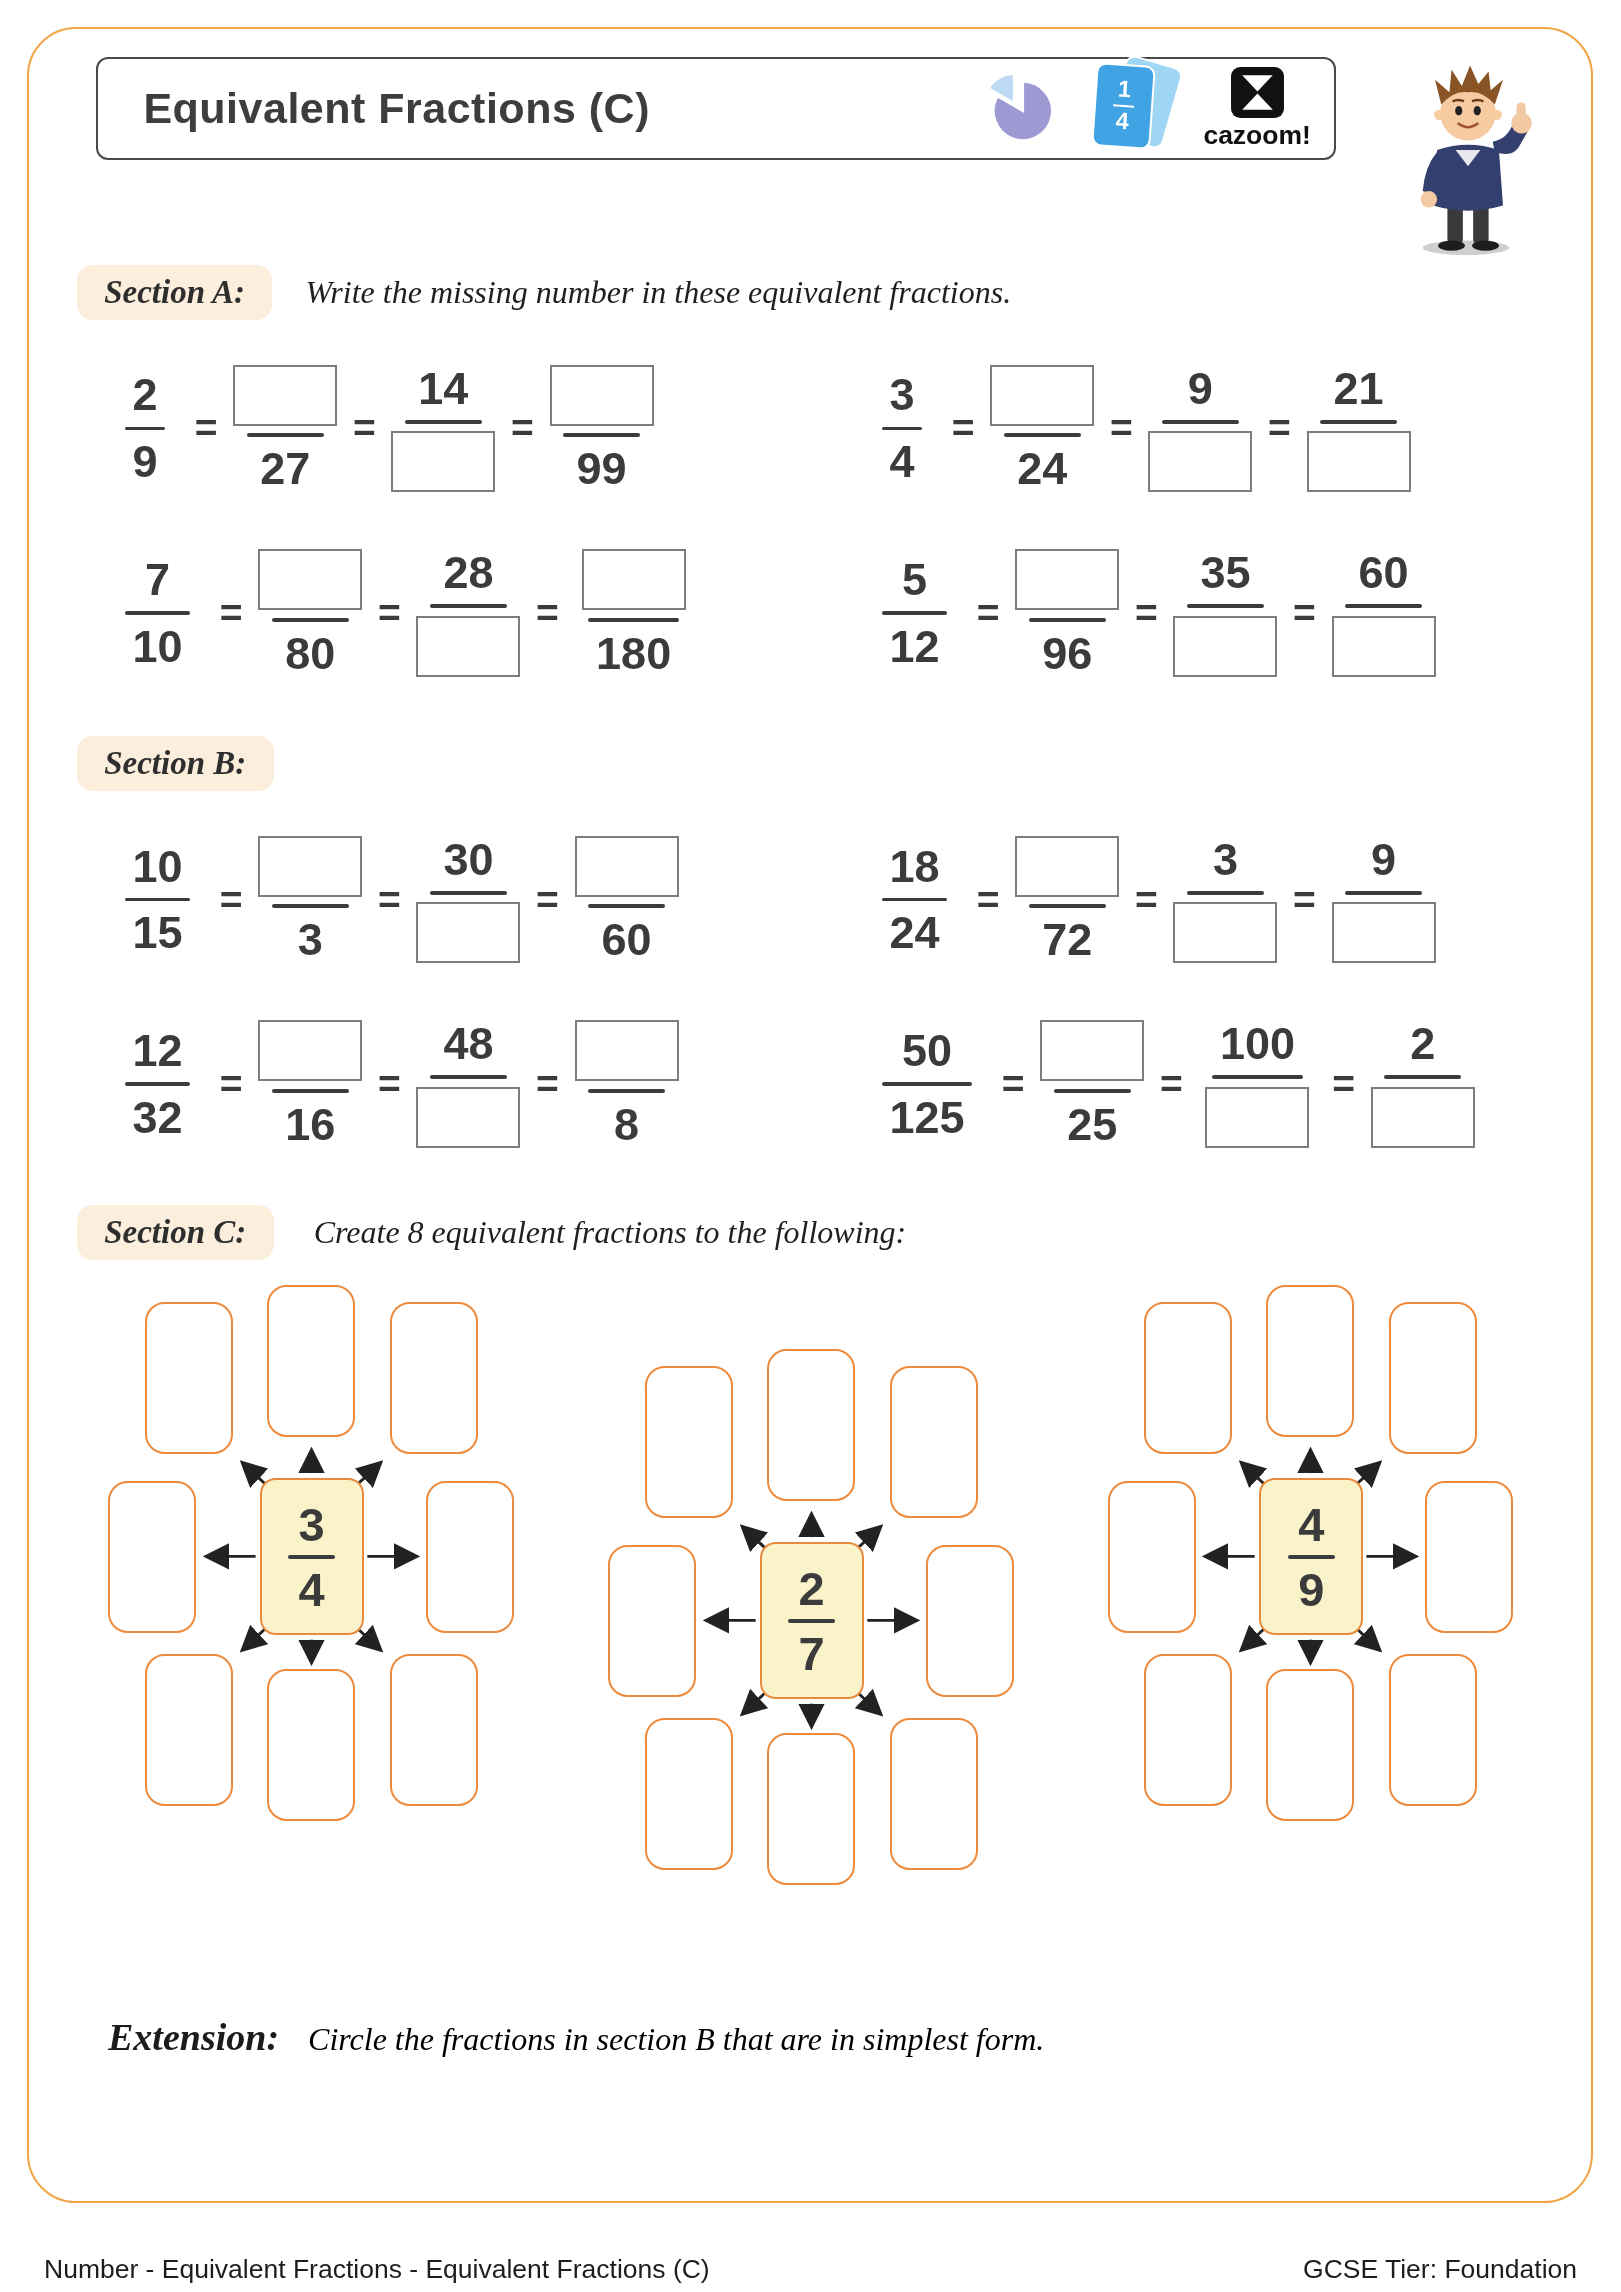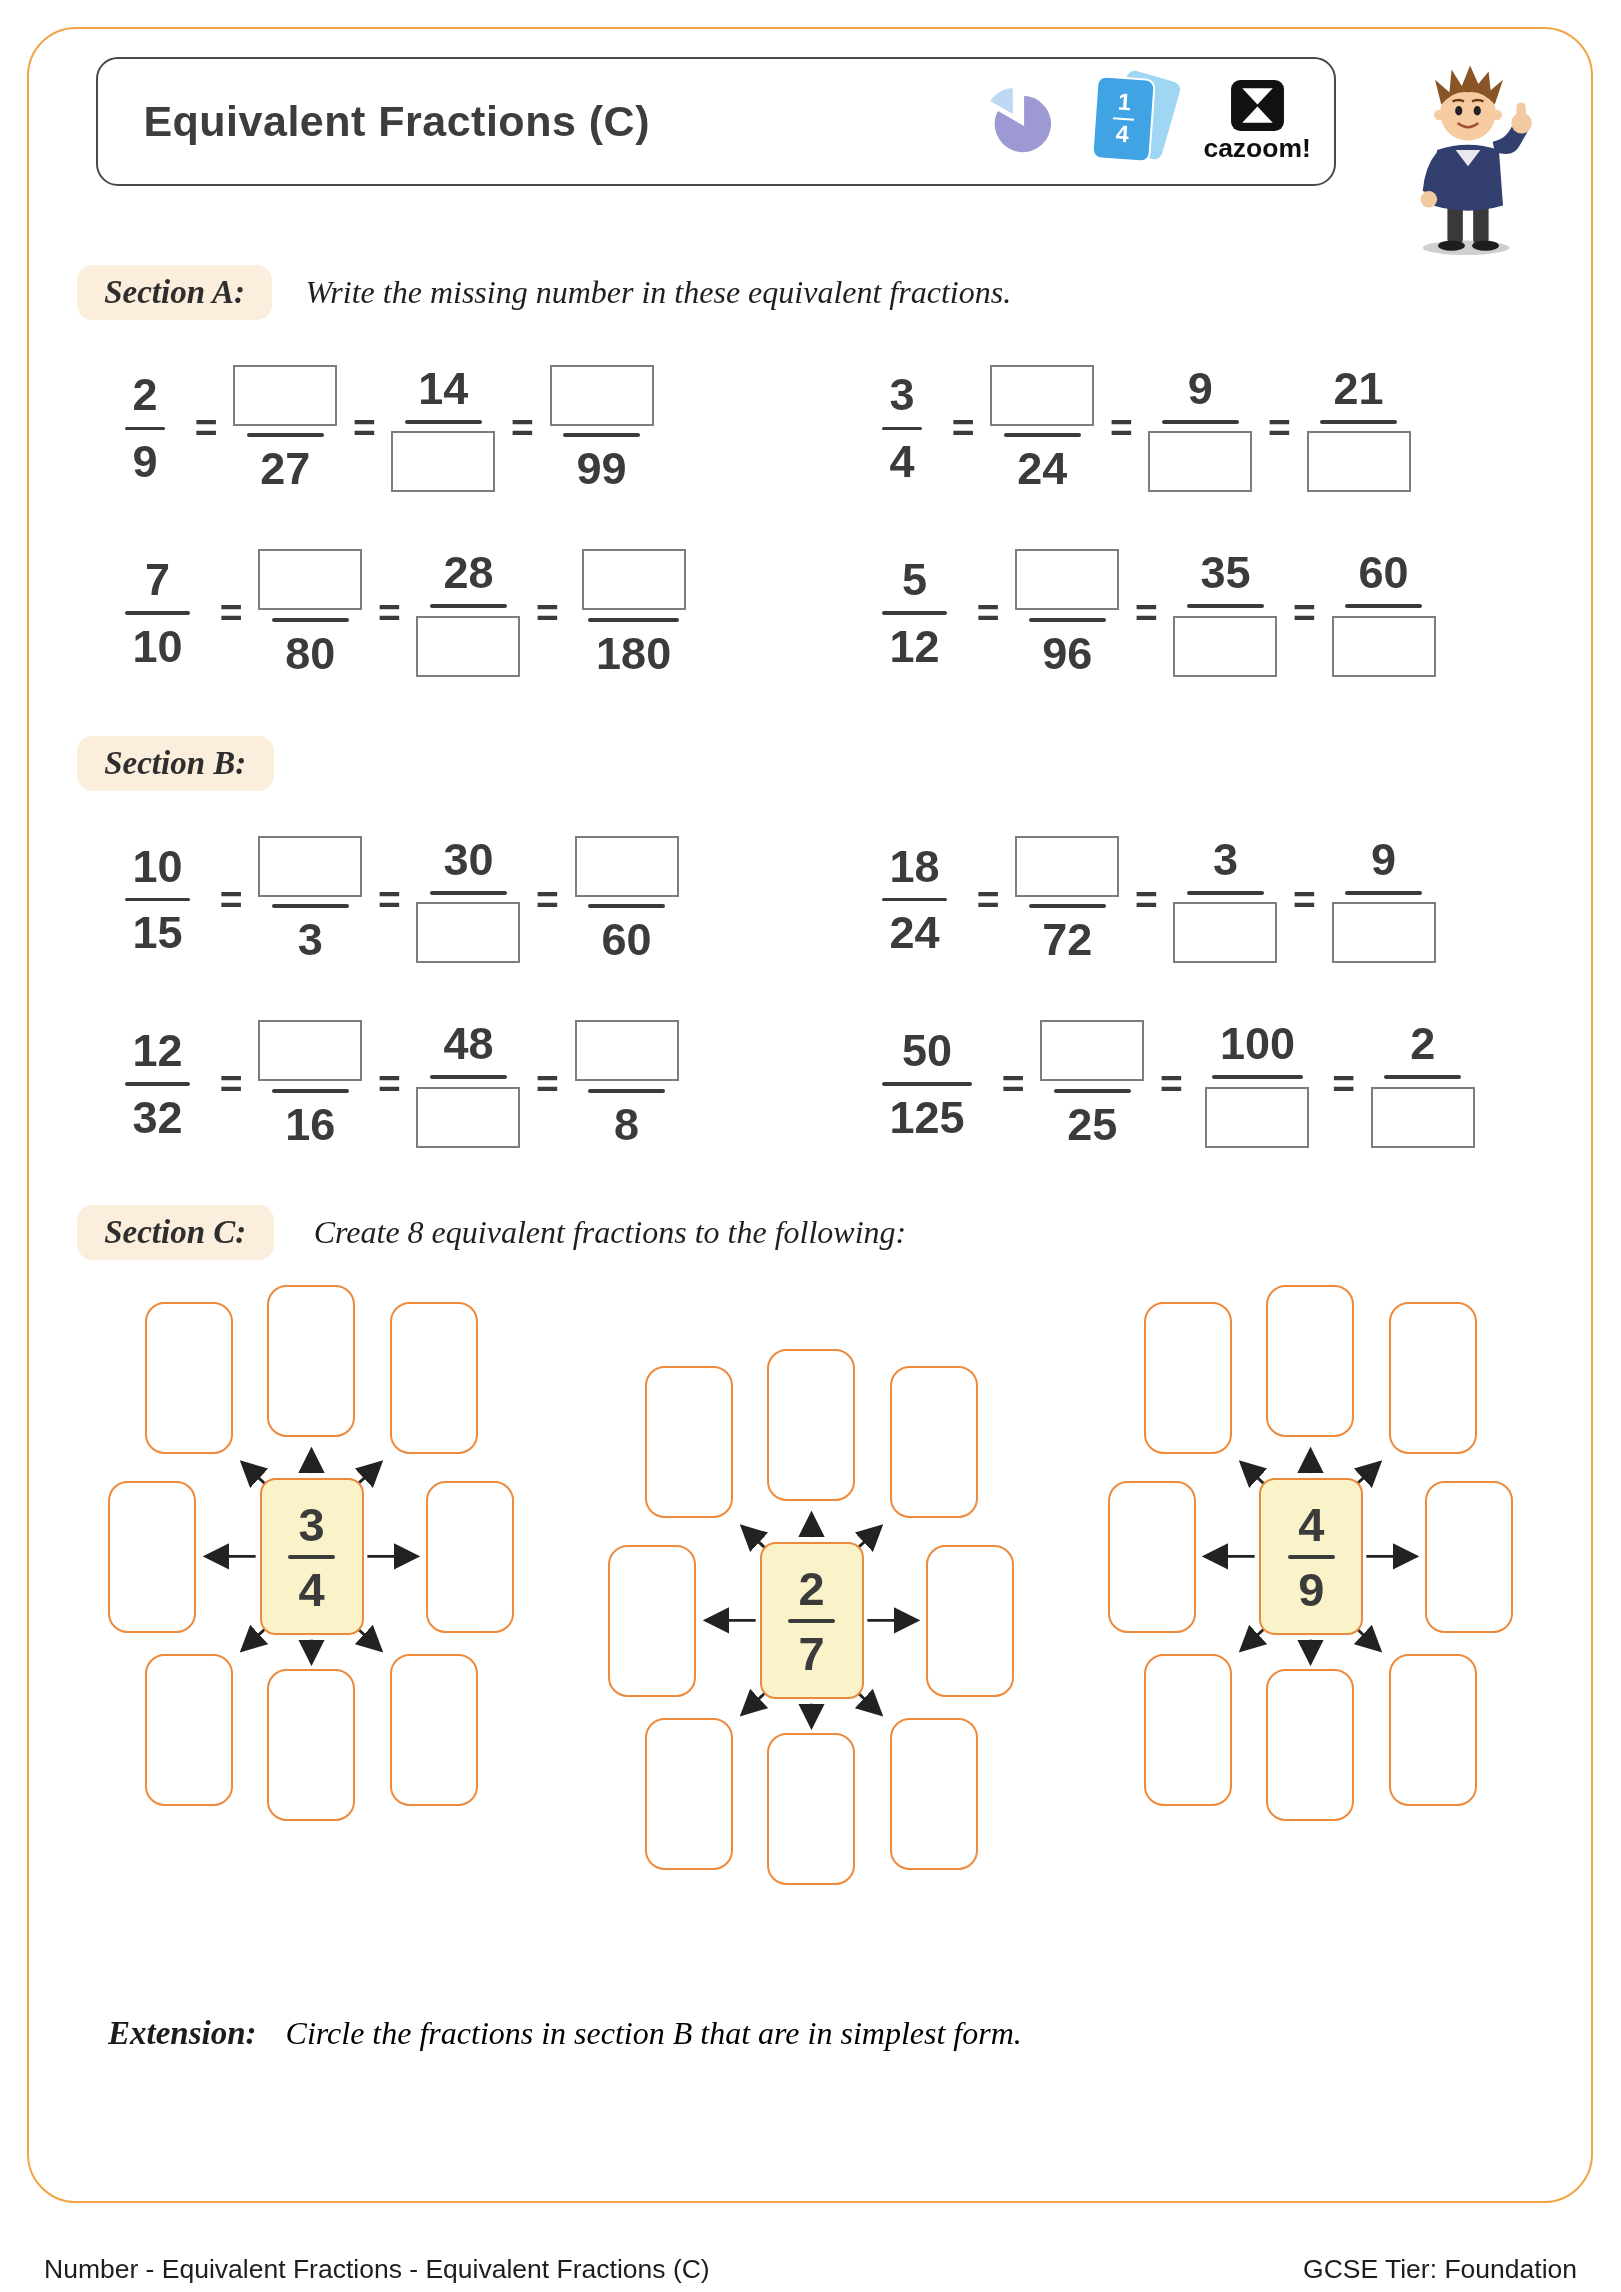--- a/index.html
+++ b/index.html
@@ -11,21 +11,21 @@
   }
   .page-border {
     position:absolute; left:27.4px; top:27.4px; width:1566px; height:2176px;
     border:2.9px solid #F2A444; border-radius:49px; pointer-events:none;
   }
   .content { position:absolute; left:69px; top:57px; width:1484px; }
 
   
   .header-row { position:relative; height:147px; }
   .header-box {
-    width:1240px; height:129px; border:2.9px solid #4a4a4a; border-radius:22px;
+    width:1240px; height:103px; border:2.9px solid #4a4a4a; border-radius:12px;
     margin-left:27.4px; background:#fff; display:flex; align-items:center;
     justify-content:space-between; padding:0 23.5px 0 45px;
   }
   .title { font-size:43px; font-weight:bold; color:#3d3d3d; letter-spacing:0.5px; }
   .header-icons { display:flex; align-items:center; gap:19.6px; }
   .cards { position:relative; width:98px; height:104px; }
   .card { position:absolute; width:59px; height:84px; border-radius:9.8px; border:2.9px solid #fff; }
   .card.back  { left:29px; top:3.9px; background:#9ED6F4; transform:rotate(16deg); }
   .card.front { left:7.8px;  top:7.8px; background:#3FA3E4; transform:rotate(4deg);
                 display:flex; flex-direction:column; align-items:center; justify-content:center;
@@ -89,21 +89,21 @@
     background:#FAF3C9; border:2.9px solid #E98A3C; border-radius:15.7px;
     display:flex; flex-direction:column; align-items:center; justify-content:center;
   }
   .center-box .frac-val { font-size:47px; padding:0; }
   .center-bar { width:47px; height:3.9px; background:#3b3b3b; margin:5.9px 0; border-radius:2px; }
 
   
   .extension-row { margin-top:125px; padding-left:39px; display:flex; align-items:baseline; gap:29px; }
   .ext-label {
     font-family:"Liberation Serif", serif; font-style:italic; font-weight:bold;
-    font-size:33px; color:#1c1c1c;
+    font-size:38px; color:#1c1c1c;
   }
   .ext-text { font-family:"Liberation Serif", serif; font-style:italic; font-size:32px; color:#000000; }
 
   
   .footer {
     position:absolute; left:44px; right:44px; bottom:7.8px;
     display:flex; justify-content:space-between; align-items:flex-end;
     font-size:26.5px; color:#1d1d1d;
   }
   .footer-left { display:flex; flex-direction:column; gap:3.9px; }

